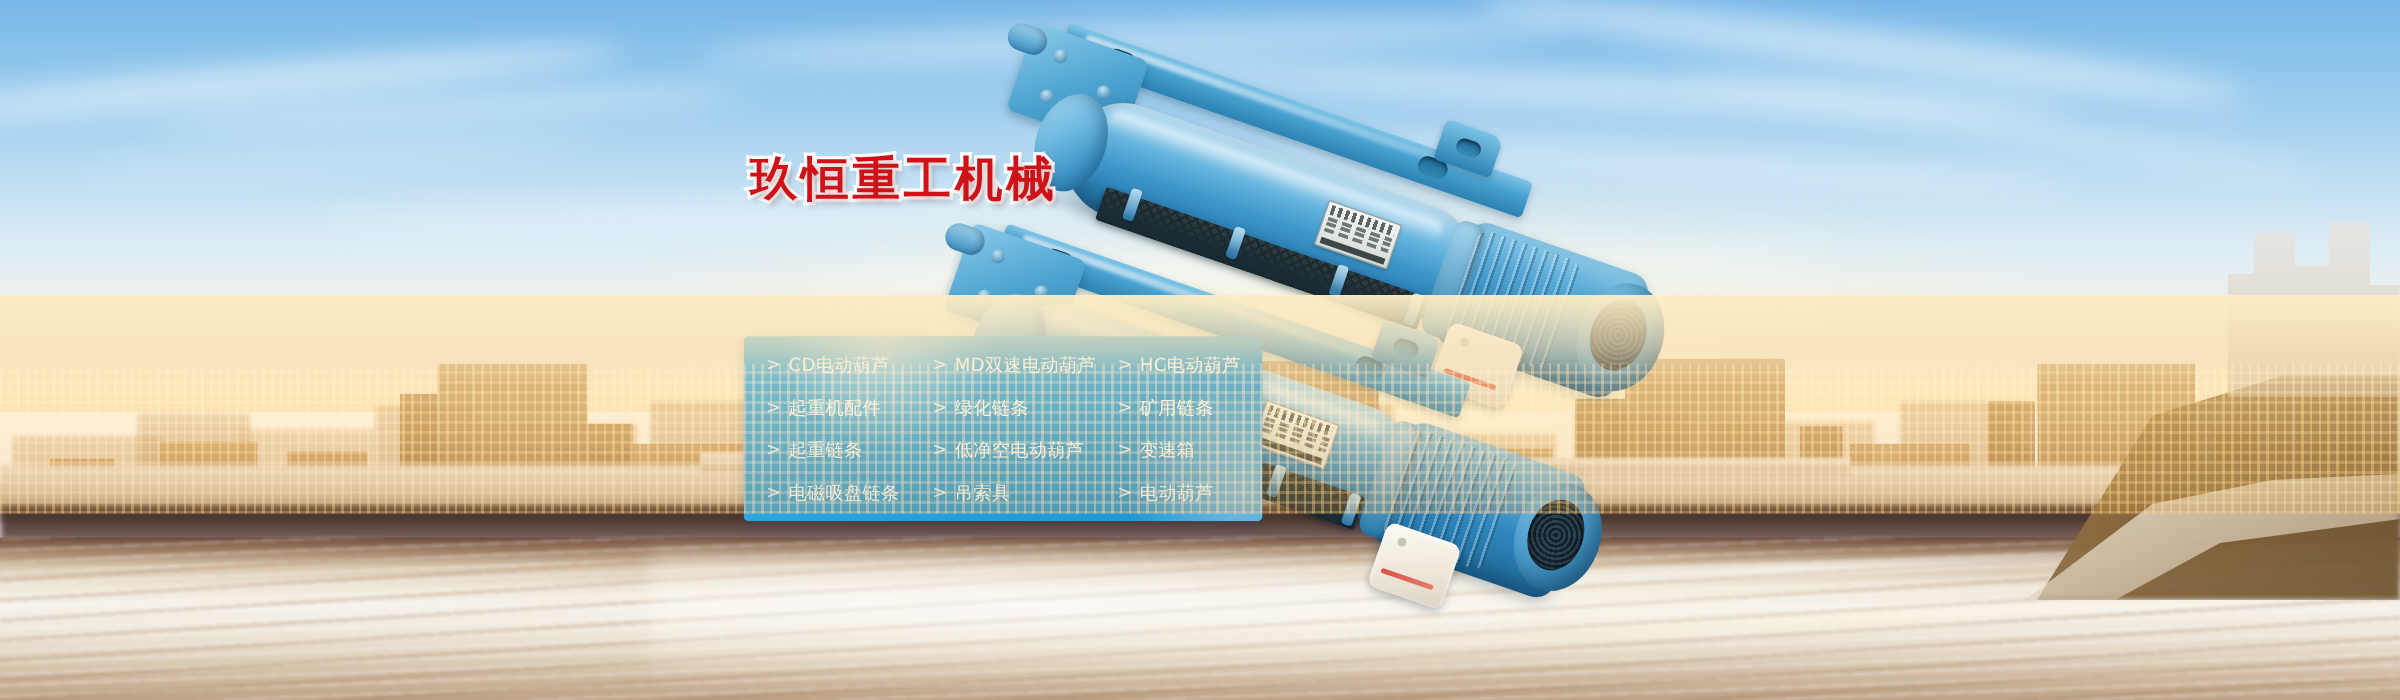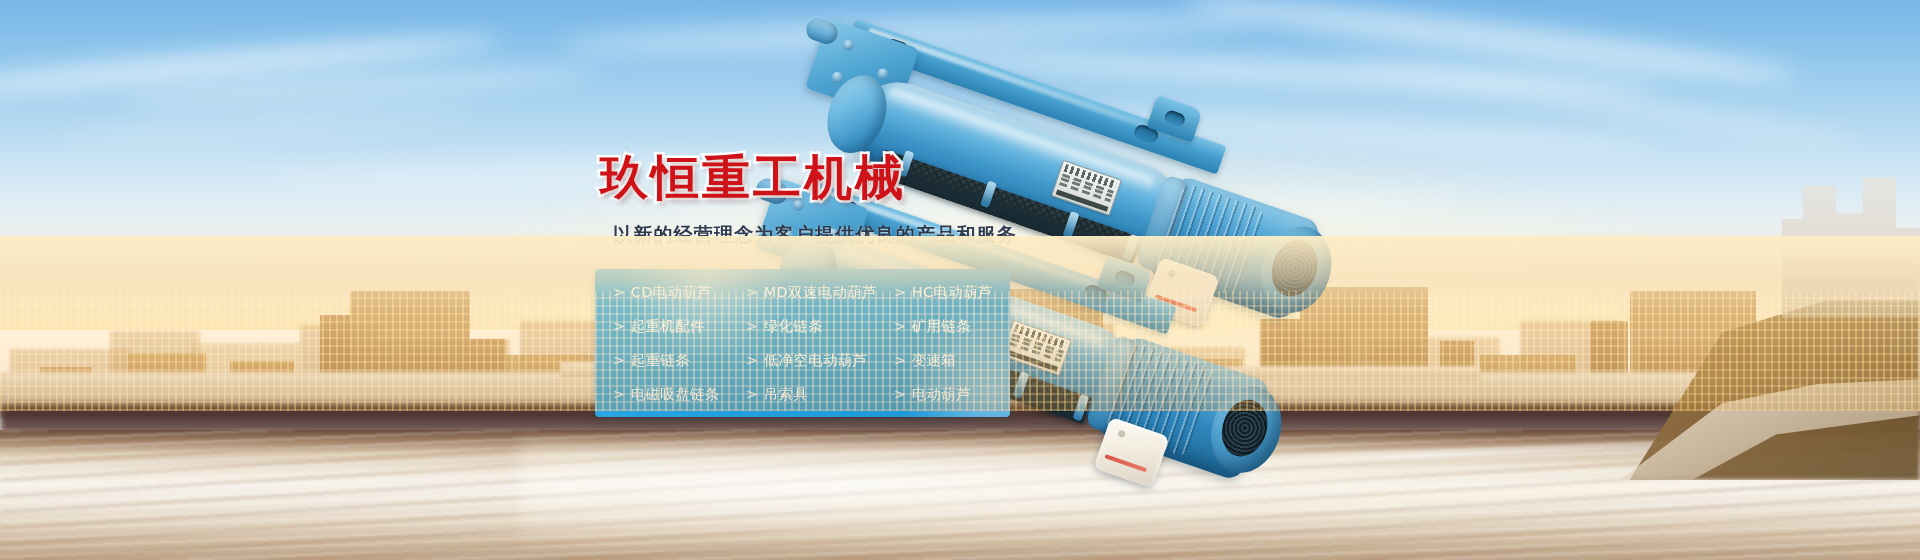--- a/index.html
+++ b/index.html
@@ -149,24 +149,24 @@
   }
   .right-towers{
     position:absolute;right:0;top:168px;width:150px;height:150px;
     background:linear-gradient(180deg,rgba(235,230,224,.85),rgba(205,190,170,.7));
     clip-path:polygon(8% 100%, 8% 34%, 22% 34%, 22% 12%, 44% 12%, 44% 30%, 62% 30%, 62% 6%, 84% 6%, 84% 40%, 100% 40%, 100% 100%);
     filter:blur(1.3px);opacity:.9;
   }
 
   
   .title{
-    position:absolute;left:600px;top:153px;
+    position:absolute;left:600px;top:124px;
     font-family:"DejaVu Sans","Liberation Sans",sans-serif;
     font-weight:bold;
-    font-size:48px;
+    font-size:38px;
     letter-spacing:3px;
     color:#cf1118;
     -webkit-text-stroke:5px #ffffff;
     paint-order:stroke fill;
     text-shadow:3px 4px 5px rgba(90,40,40,.30);
     white-space:nowrap;
     line-height:1;
   }
   .subtitle{
     position:absolute;left:613px;top:222px;
@@ -523,21 +523,20 @@
           <div class="tb-dot"></div>
           <div class="tb-stripe"></div>
         </div>
       </div>
     </div>
 
   </div>
 
   <div class="title">玖恒重工机械</div>
 
-  <div class="subtitle">以新的经营理念为客户提供优良的产品和服务</div>
 
   <div class="panel">
     <div class="panel-grid">
 
       <div class="pitem">
         <span class="arrow">&gt;</span>
         <span class="ptext">CD电动葫芦</span>
       </div>
       <div class="pitem">
         <span class="arrow">&gt;</span>

